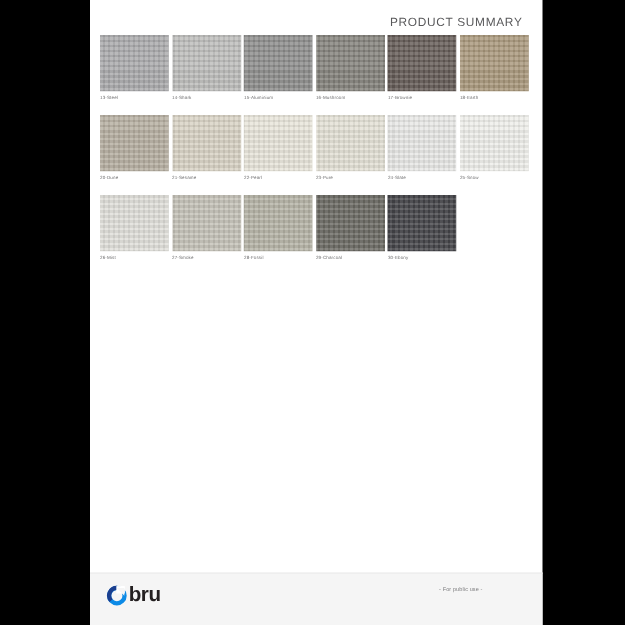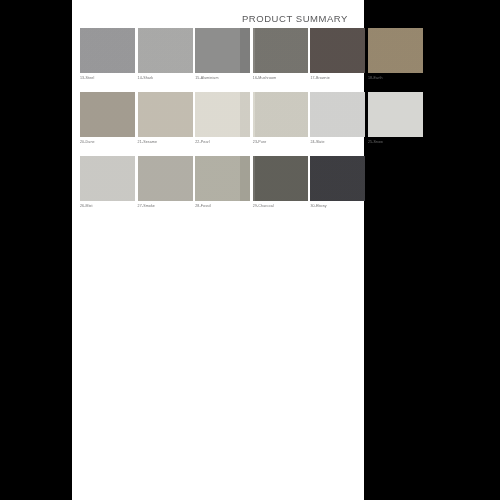--- a/index.html
+++ b/index.html
@@ -17,21 +17,21 @@
     width: 500px;
     height: 500px;
     background: #000000;
   }
 
   
   #page {
     position: absolute;
     left: 72px;
     top: 0px;
-    width: 292px;
+    width: 362px;
     height: 500px;
     background: #ffffff;
     box-sizing: border-box;
   }
 
   
   #page-header {
     position: absolute;
     left: 0;
     top: 8px;
@@ -240,15 +240,32 @@
           <div class="swatch-label">29-Charcoal</div>
         </div>
         <div class="swatch-cell">
           <div class="swatch-chip" style="background-color: rgb(68, 68, 73);"></div>
           <div class="swatch-label">30-Ebony</div>
         </div>
       </div>
 
     </div>
 
+    <div id="page-footer">
+      <div id="footer-inner">
+
+        <div id="brand-logo">
+          <svg id="brand-mark" viewBox="0 0 40 40">
+            <circle cx="20" cy="20" r="14.5" fill="none" stroke="#0c8ae6" stroke-width="8"></circle>
+            <path d="M20 5.5 A14.5 14.5 0 0 0 9.0 29.5" fill="none" stroke="#1b3f8f" stroke-width="8" stroke-linecap="butt"></path>
+            <rect x="19" y="2" width="16" height="14" fill="#ffffff" transform="rotate(0 0 0)"></rect>
+            <path d="M20 5.5 L34 5.5 L34 20 Z" fill="#f5f5f5"></path>
+          </svg>
+          <span id="brand-wordmark">bru</span>
+        </div>
+
+        <div id="footer-note">- For public use -</div>
+
+      </div>
+    </div>
 
   </div>
 </div>
 
 </body></html>

